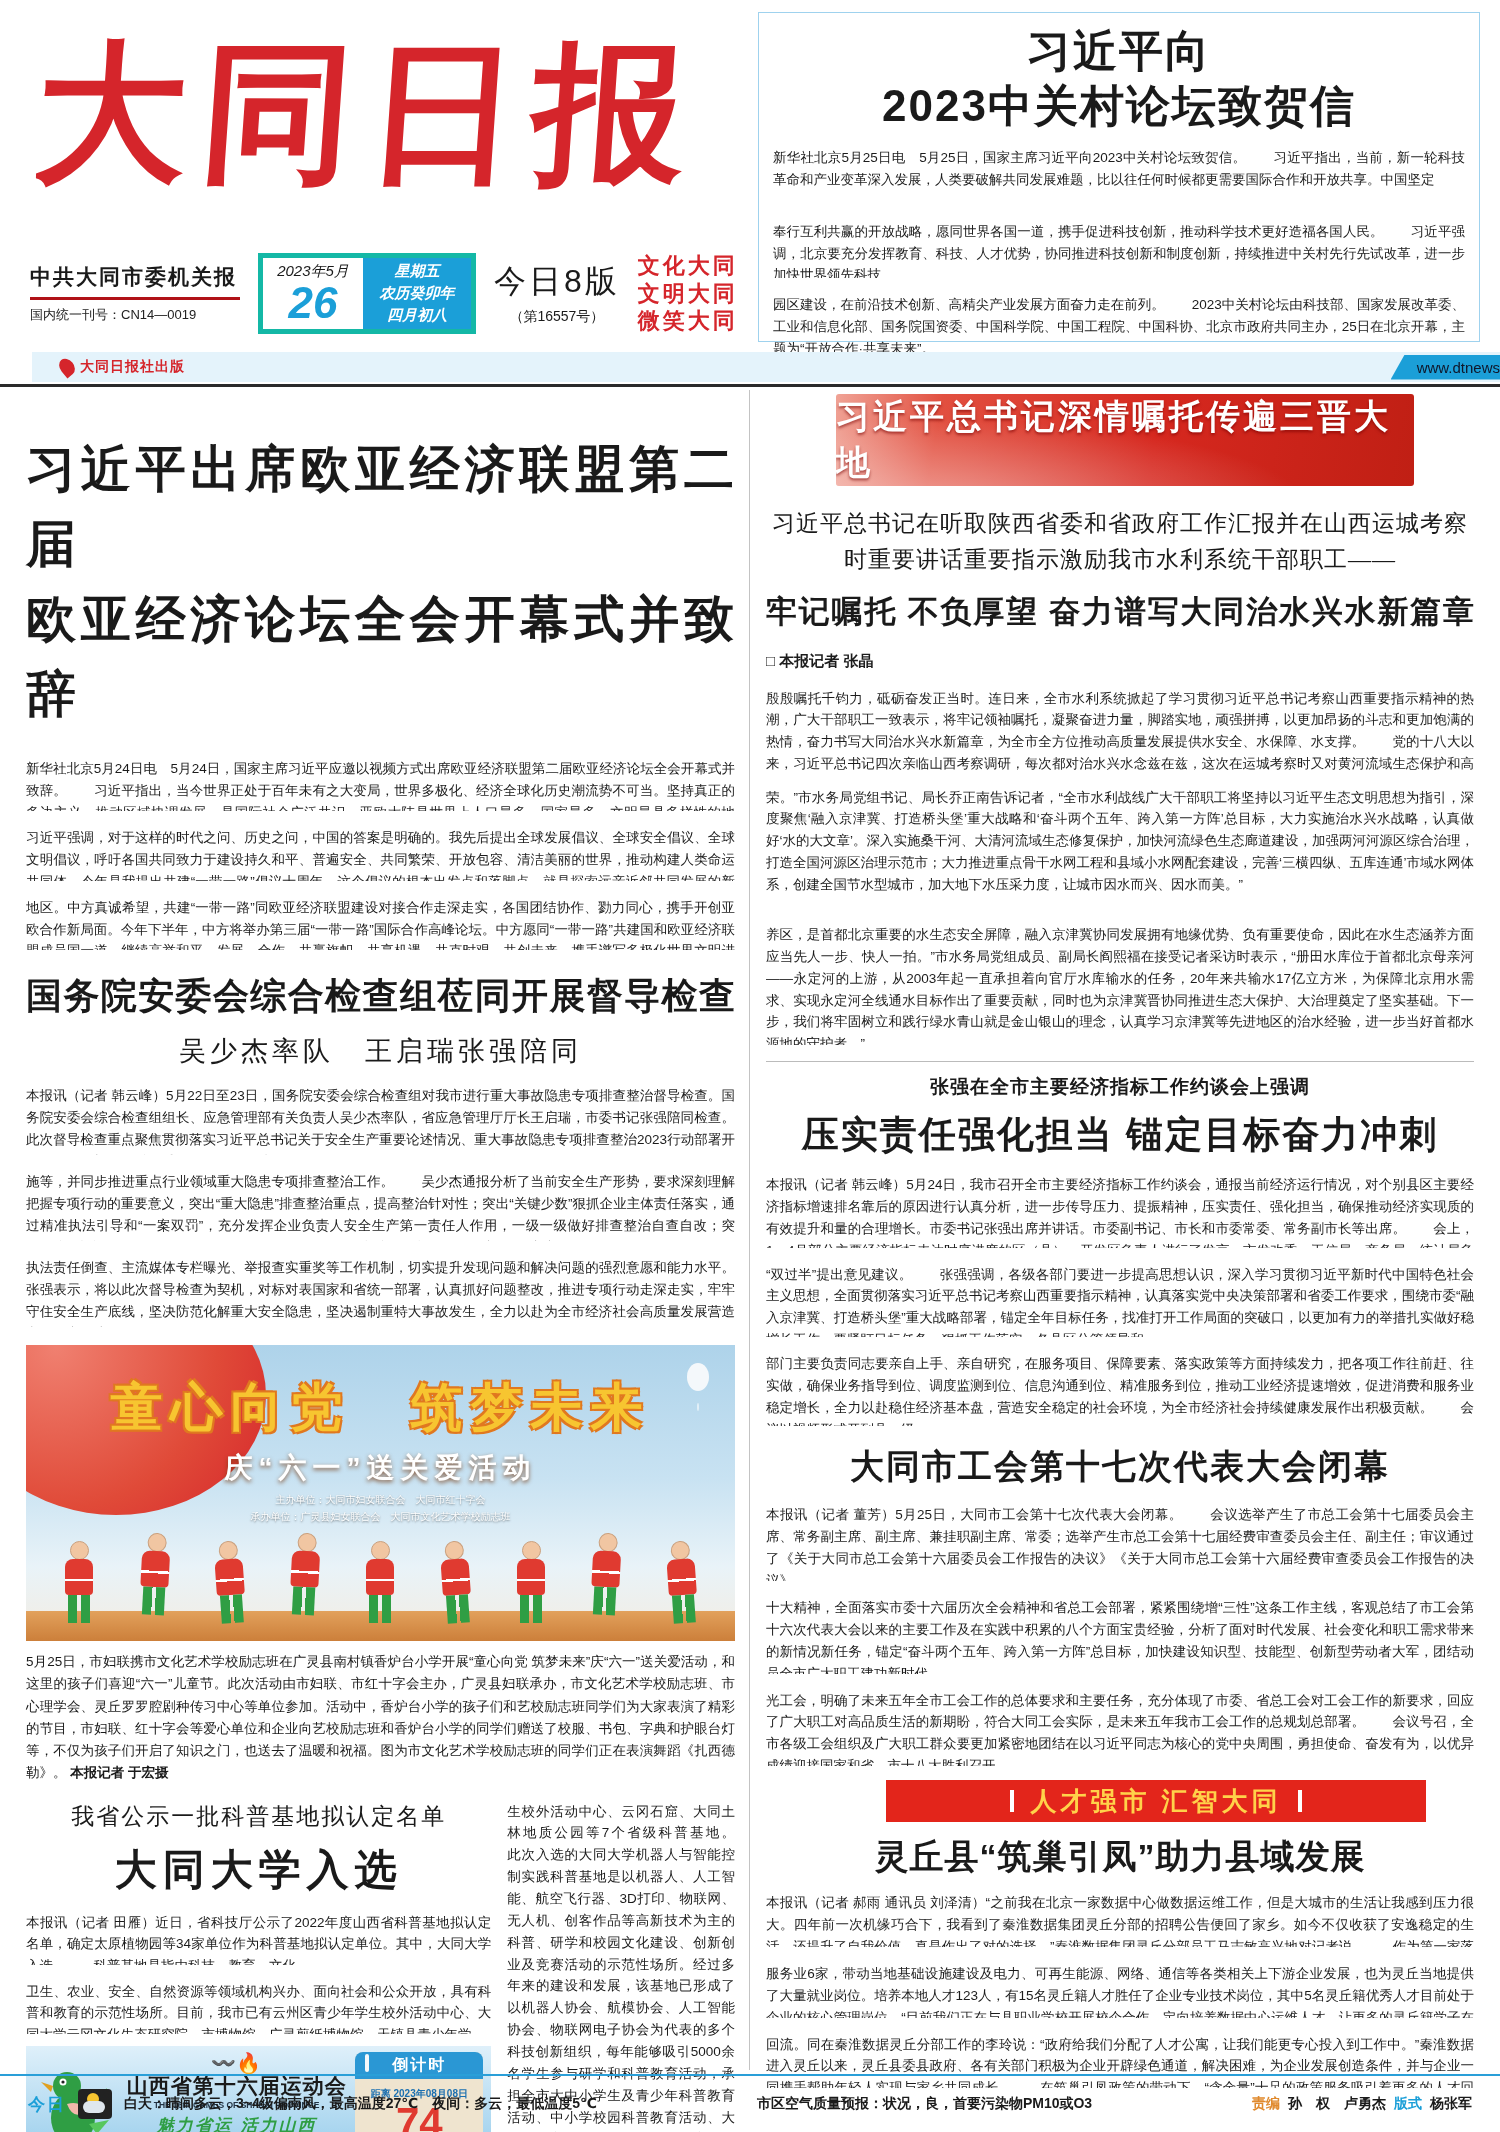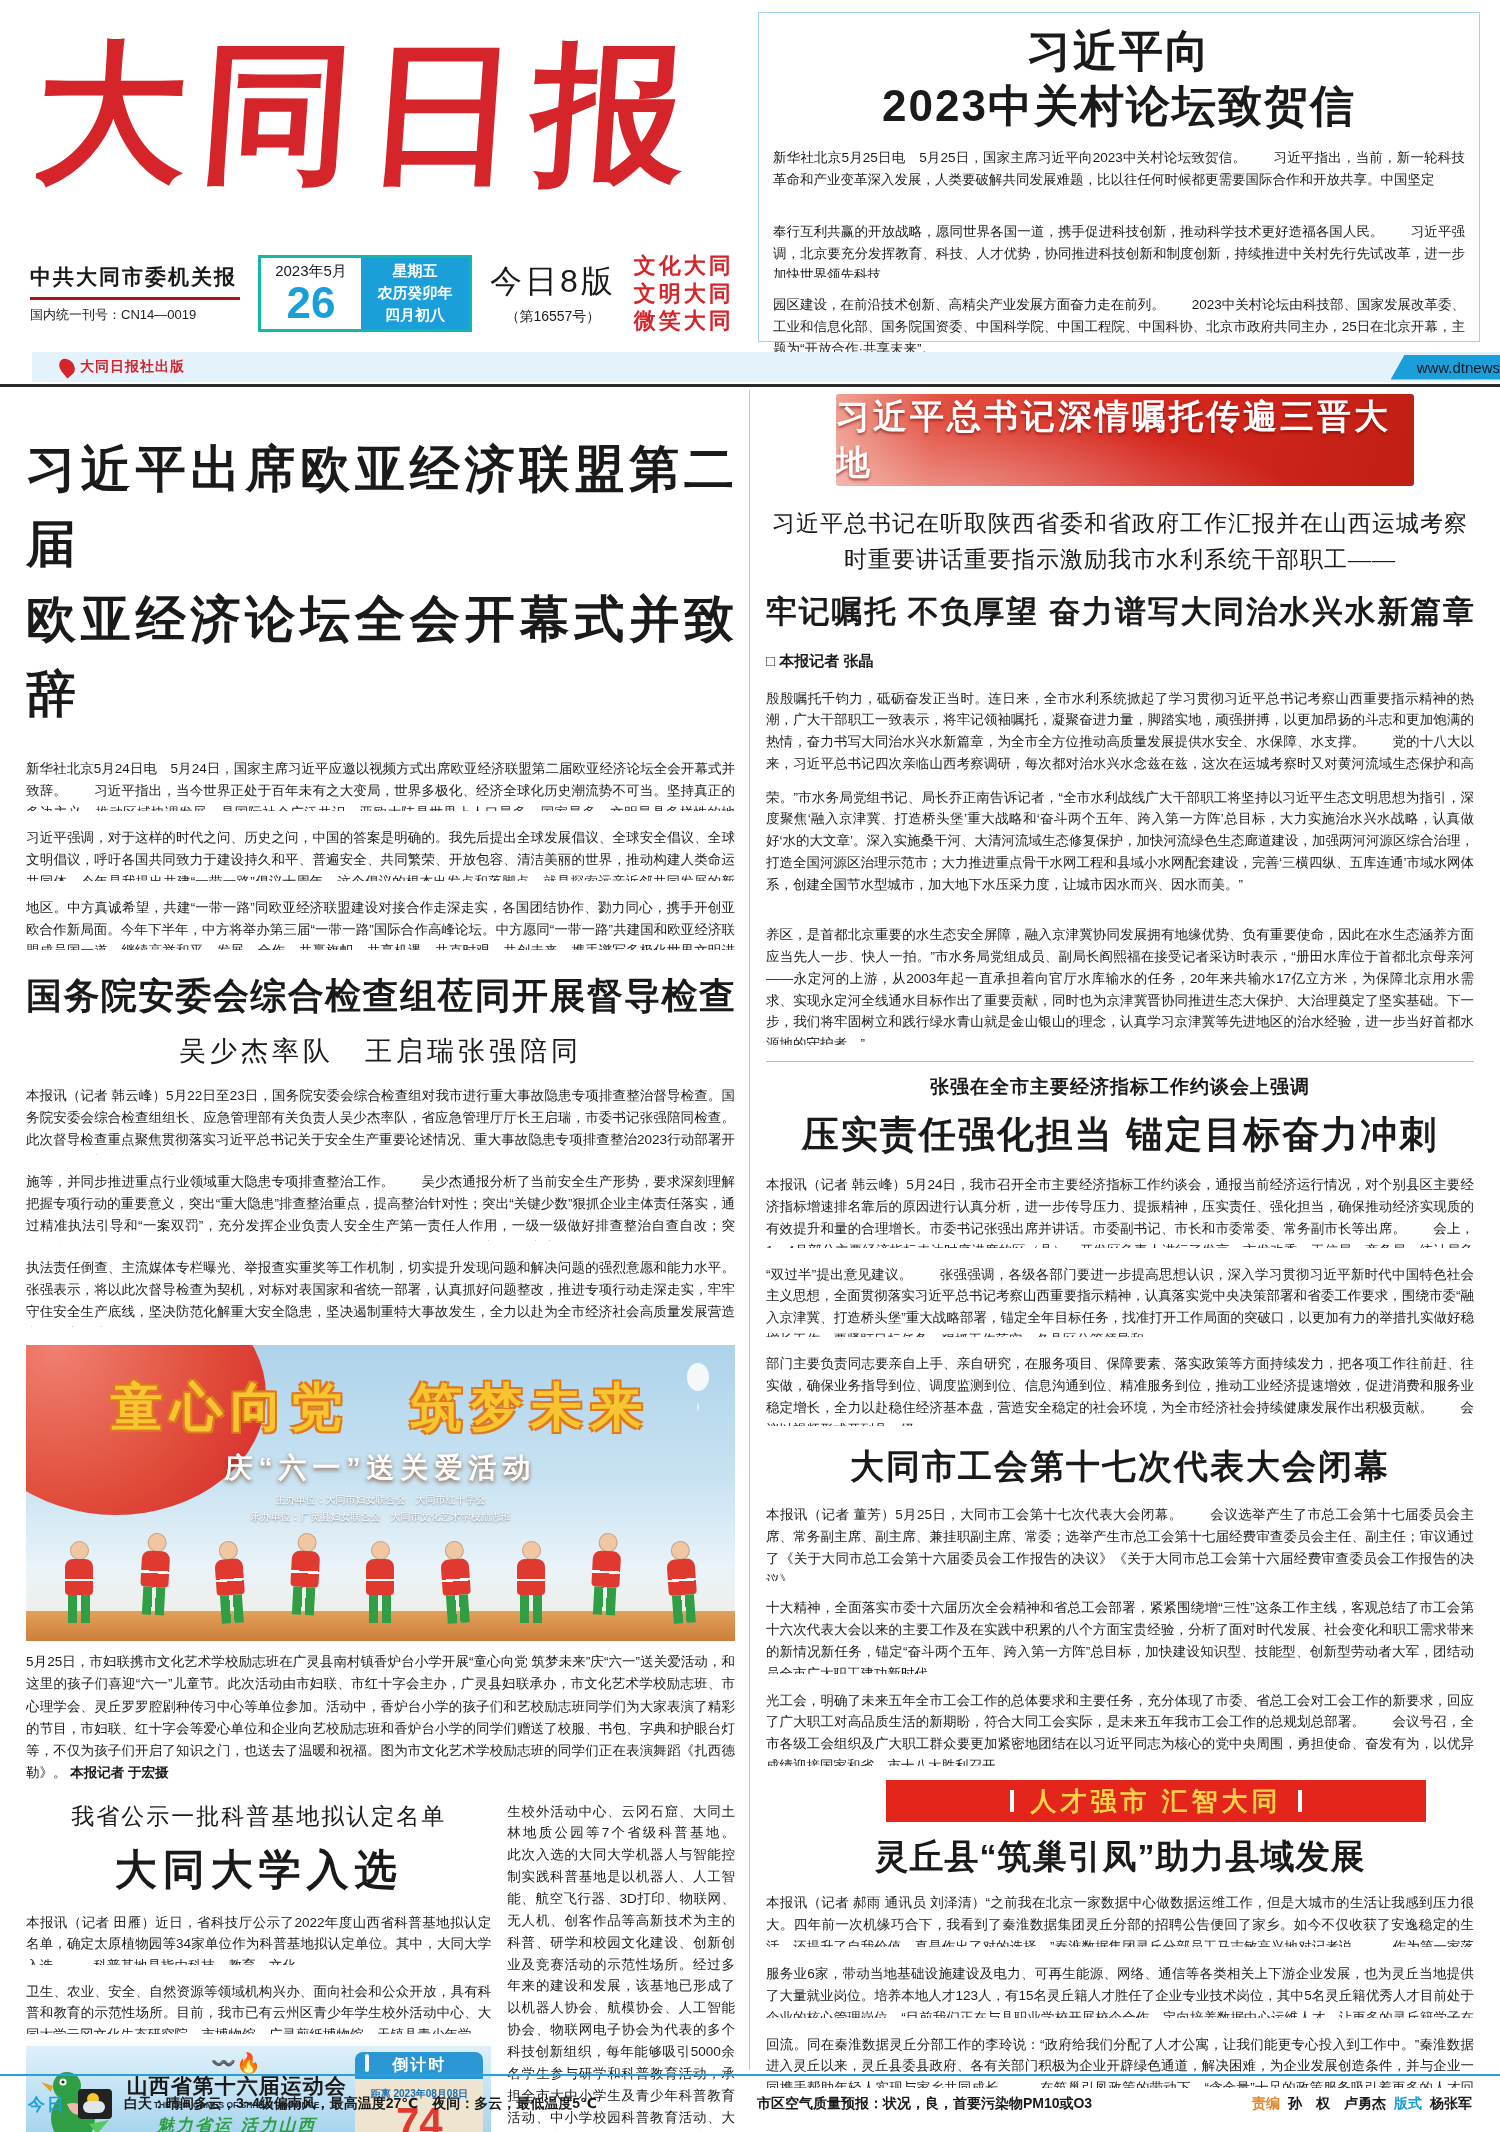--- a/index.html
+++ b/index.html
@@ -8,21 +8,21 @@
   
   .masthead{position:relative;height:288px;}
   .logo{position:absolute;left:35px;top:18px;width:700px;height:200px;
         color:#d5252b;font-family:"DejaVu Serif",serif;font-weight:bold;
         font-size:152px;line-height:190px;letter-spacing:14px;white-space:nowrap;
         transform:skewX(-4deg);}
   .mast-row{position:absolute;left:30px;top:252px;right:760px;display:flex;align-items:center;gap:18px;}
   .organ-block{width:210px;}
   .organ{font-size:21px;font-weight:bold;letter-spacing:2px;border-bottom:3px solid #b01217;padding-bottom:6px;}
   .issn{font-size:13px;margin-top:6px;color:#222;}
-  .datebox{display:flex;border:3px solid #14b8a6;}
+  .datebox{display:flex;border:5px solid #14b8a6;font-style:italic;}
   .date-left{width:96px;background:#fff;text-align:center;padding:4px 2px;}
   .date-month{font-size:15px;}
   .date-day{font-size:44px;font-weight:bold;color:#1b9fd8;line-height:44px;}
   .date-right{width:104px;background:#1b9fd8;color:#fff;text-align:center;
               font-size:15px;font-weight:bold;display:flex;flex-direction:column;justify-content:center;gap:3px;padding:4px 2px;}
   .pages-block{text-align:center;}
   .pages{font-size:32px;letter-spacing:3px;}
   .issue{font-size:14px;margin-top:4px;}
   .slogans{color:#d5252b;font-weight:bold;font-size:22px;line-height:1.25;letter-spacing:3px;}
   

